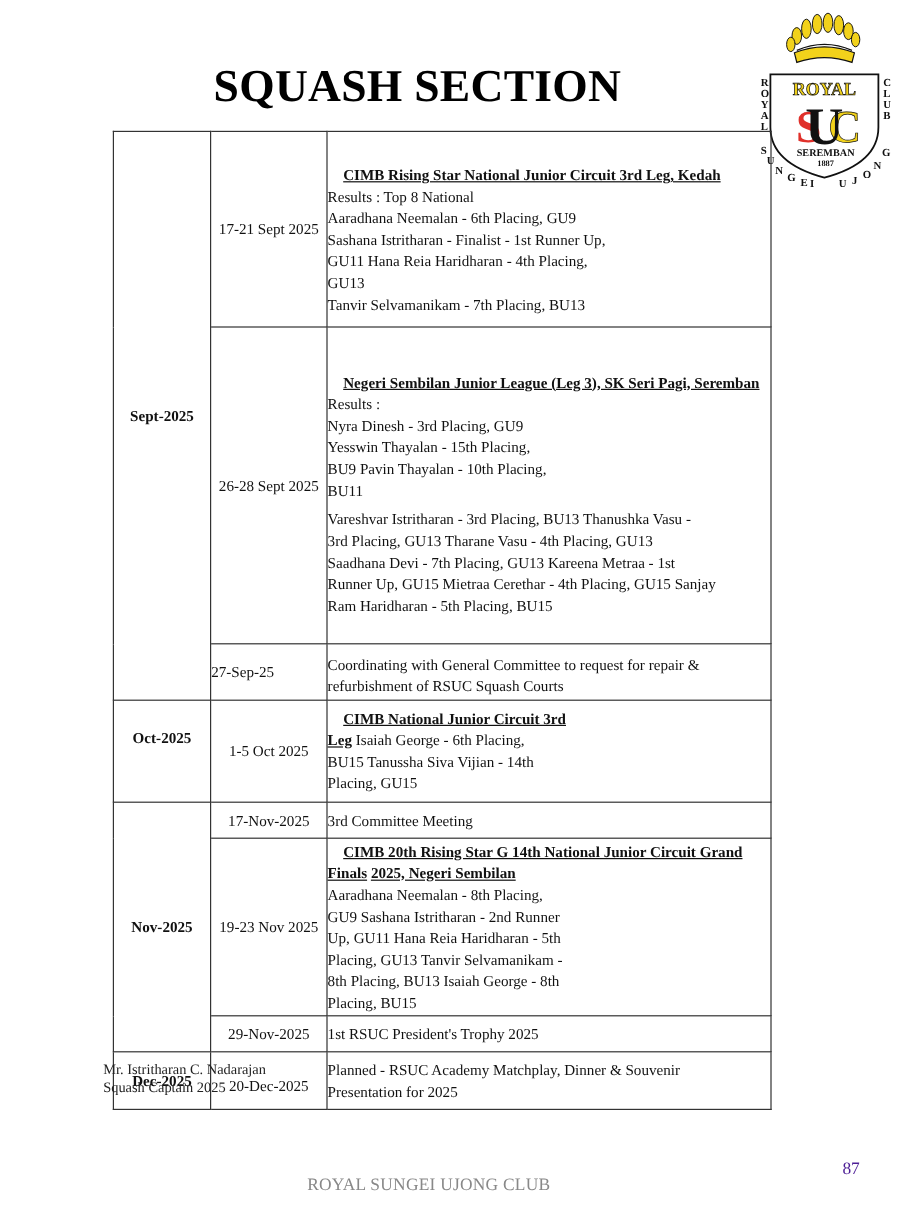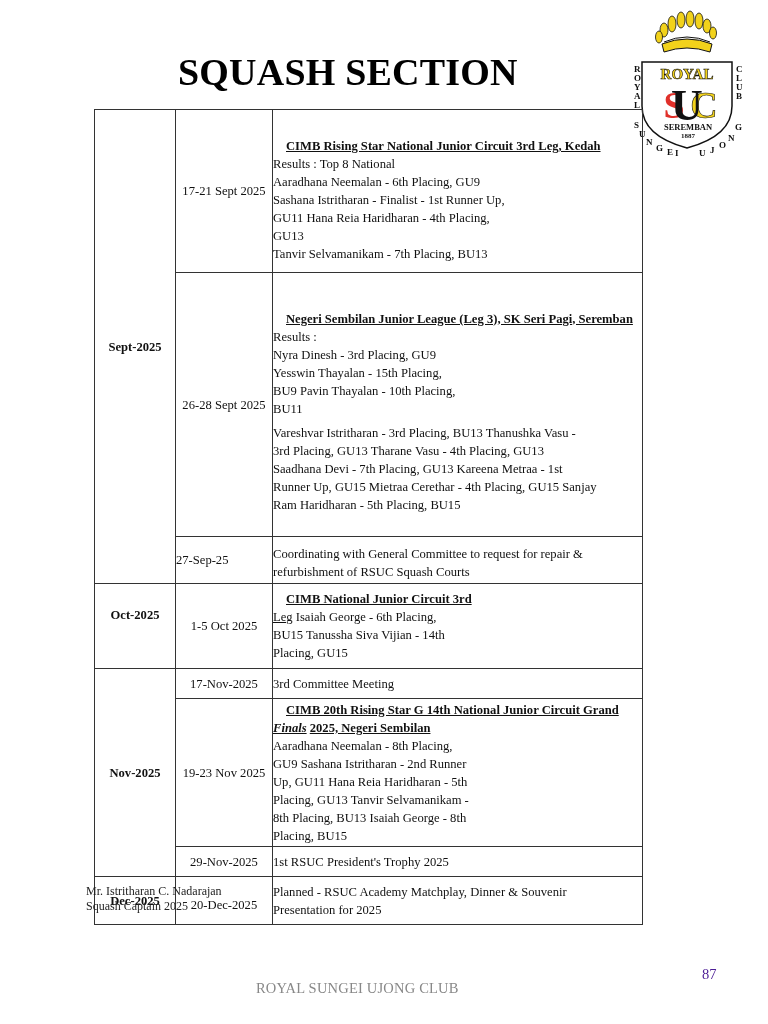--- a/index.html
+++ b/index.html
@@ -126,37 +126,37 @@
         <span class="line">Coordinating with General Committee to request for repair &amp;</span>
         <span class="line">refurbishment of RSUC Squash Courts</span>
       </td>
     </tr>
 
     <tr style="height:85px;">
       <td class="month" style="vertical-align:top; padding-top:22px;">Oct-2025</td>
       <td class="date">1-5 Oct 2025</td>
       <td class="desc">
         <span class="ev-title">CIMB National Junior Circuit 3rd</span>
-        <span class="line"><span style="font-weight:normal;text-decoration:underline;">Leg</span><span> Isaiah George - 6th Placing,</span></span>
+        <span class="line"><span style="font-weight:bold;text-decoration:underline;">Leg</span><span> Isaiah George - 6th Placing,</span></span>
         <span class="line">BU15 Tanussha Siva Vijian - 14th</span>
         <span class="line">Placing, GU15</span>
       </td>
     </tr>
 
     <tr style="height:30px;">
       <td class="month" rowspan="3">Nov-2025</td>
       <td class="date">17-Nov-2025</td>
       <td class="desc">3rd Committee Meeting</td>
     </tr>
 
     <tr style="height:148px;">
       <td class="date">19-23 Nov 2025</td>
       <td class="desc">
         <span class="ev-title">CIMB 20th Rising Star G 14th National Junior Circuit Grand</span>
-        <span class="line" style="font-weight:bold;"><span style="text-decoration:underline;font-style:italic;">Finals</span> <span style="text-decoration:underline;">2025, Negeri Sembilan</span></span>
+        <span class="line" style="font-weight:bold;"><span style="text-decoration:underline;">Finals</span> <span style="text-decoration:underline;">2025, Negeri Sembilan</span></span>
         <span class="line">Aaradhana Neemalan - 8th Placing,</span>
         <span class="line">GU9  Sashana Istritharan - 2nd Runner</span>
         <span class="line">Up, GU11  Hana Reia Haridharan - 5th</span>
         <span class="line">Placing, GU13  Tanvir Selvamanikam -</span>
         <span class="line">8th Placing, BU13  Isaiah George - 8th</span>
         <span class="line">Placing, BU15</span>
       </td>
     </tr>
 
     <tr style="height:30px;margin-top:18px;">

